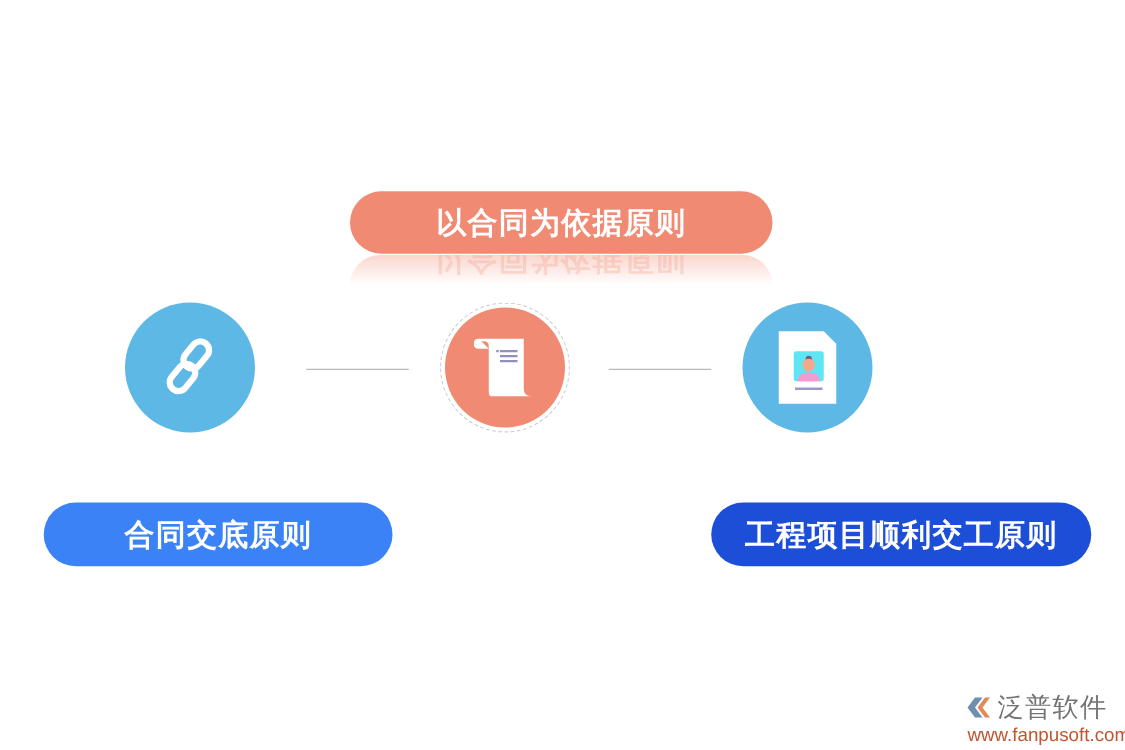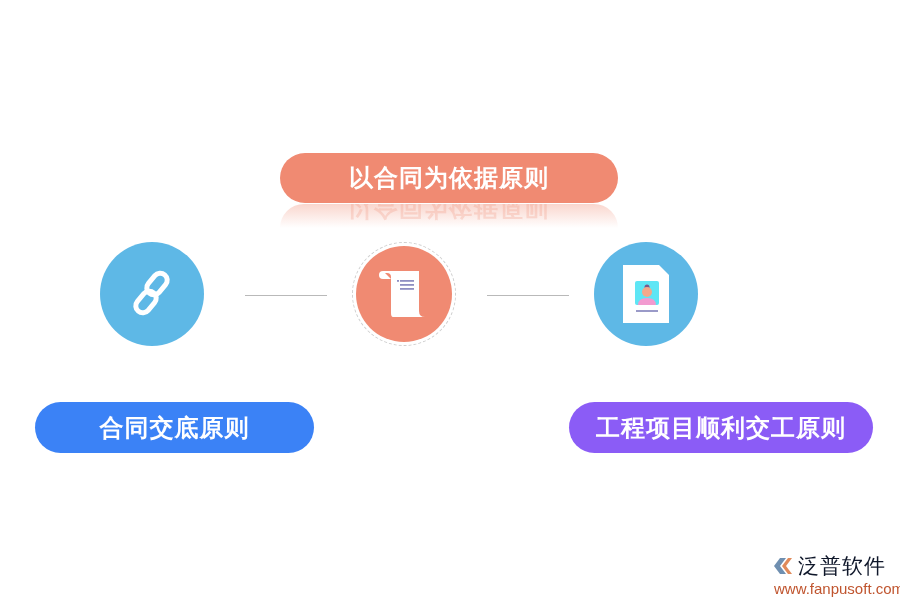--- a/index.html
+++ b/index.html
@@ -2,30 +2,30 @@
 <html><head>
 <meta charset="utf-8">
 <style>
   html, body { margin: 0; padding: 0; }
   body { width: 900px; height: 600px; background: #ffffff; position: relative; overflow: hidden; font-family: "DejaVu Sans", sans-serif; }
   .pill { position: absolute; border-radius: 26px; color: #fff; font-weight: bold; display: flex; align-items: center; justify-content: center; font-size: 24px; letter-spacing: 1px; }
   .pill-top { left: 280px; top: 153px; width: 338px; height: 50px; background: #f08a72; }
   .reflect { position: absolute; left: 280px; top: 204px; width: 338px; height: 24px; border-radius: 26px 26px 0 0; background: linear-gradient(to bottom, rgba(240,138,114,0.35), rgba(255,255,255,0)); overflow: hidden; }
   .reflect span { display:block; text-align:center; color: rgba(240,138,114,0.25); font-size: 24px; font-weight:bold; transform: scaleY(-1); margin-top: -12px; letter-spacing:1px; }
   .pill-left { left: 35px; top: 402px; width: 279px; height: 51px; background: #3b82f6; }
-  .pill-right { left: 569px; top: 402px; width: 304px; height: 51px; background: #8b5cf6; }
+  .pill-right { left: 569px; top: 402px; width: 304px; height: 51px; background: #1d4ed8; }
   .circle { position: absolute; border-radius: 50%; display:flex; align-items:center; justify-content:center; }
   .c-left { left: 100px; top: 242px; width: 104px; height: 104px; background: #5eb8e6; }
   .c-mid-ring { left: 352px; top: 242px; width: 104px; height: 104px; border: 1.5px dashed #cfcfcf; box-sizing: border-box; }
   .c-mid { left: 356px; top: 246px; width: 96px; height: 96px; background: #f08a72; }
   .c-right { left: 594px; top: 242px; width: 104px; height: 104px; background: #5eb8e6; }
   .line { position: absolute; height: 1px; background: #b9b9b9; top: 295px; }
   .logo { position: absolute; left: 772px; top: 552px; display:flex; flex-direction: column; align-items:flex-start; }
   .logo-row { display:flex; align-items:center; gap:4px; }
-  .logo-name { color: #0f172a; font-size: 21px; letter-spacing: 1px; }
+  .logo-name { color: #737373; font-size: 21px; letter-spacing: 1px; }
   .logo-url { color: #c0552f; font-size: 15px; font-family: Liberation Sans, sans-serif; margin-left: 2px; }
 </style>
 </head>
 <body>
 
 <div class="pill pill-top">
   <span>以合同为依据原则</span>
 </div>
 <div class="reflect">
   <span>以合同为依据原则</span>

